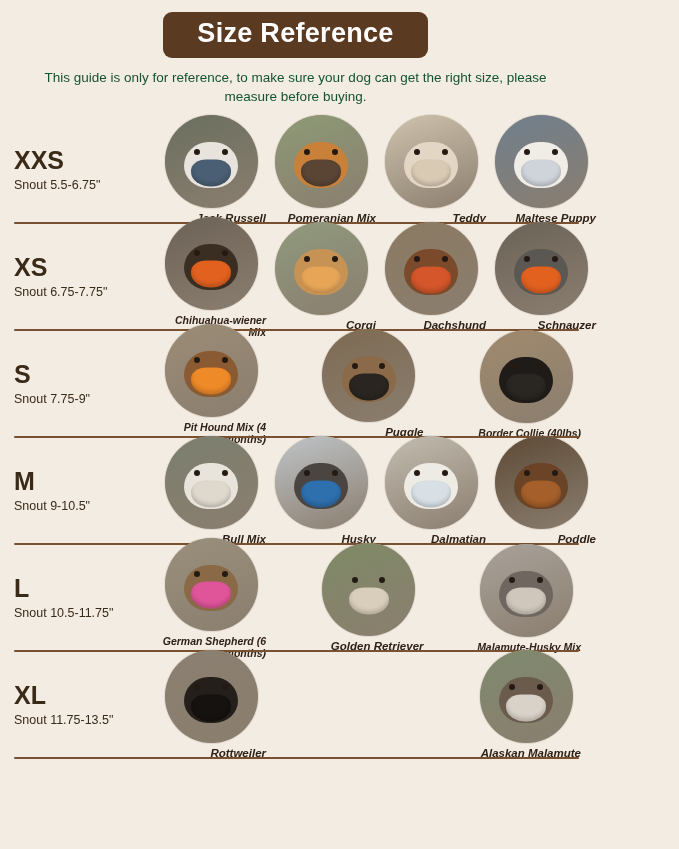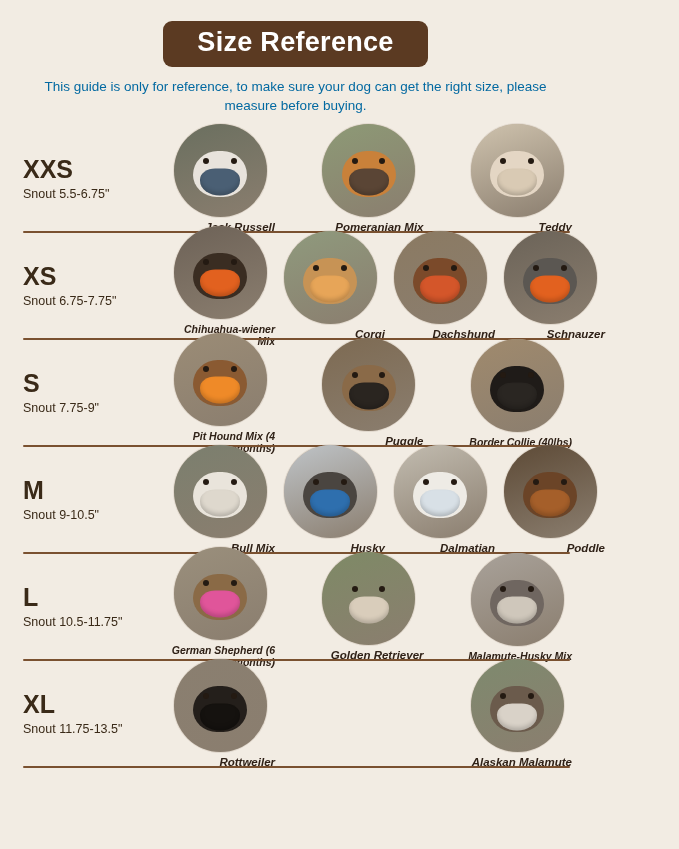--- a/index.html
+++ b/index.html
@@ -13,21 +13,21 @@
     background: #f2ece3;
     font-family: "Liberation Sans", sans-serif;
     color: #3a2a1c;
     overflow: hidden;
   }
   .page {
     position: relative;
     width: 591px;
     height: 849px;
     background: #f2ece3;
-    padding: 9px;
+    padding: 0;
   }
 
   
   .title-wrap {
     display: flex;
     justify-content: center;
     padding-top: 12px;
   }
   .title-badge {
     background: #5b3a22;
@@ -36,21 +36,21 @@
     font-weight: bold;
     letter-spacing: 0.3px;
     padding: 7px 34px 9px 34px;
     border-radius: 9px;
     text-align: center;
     line-height: 1.1;
   }
   .subtitle {
     text-align: center;
     font-size: 13.5px;
-    color: #0369a1;
+    color: #14532d;
     line-height: 1.45;
     margin: 10px 22px 0 22px;
   }
 
   
   .rows {
     margin-top: 10px;
   }
   .row {
     position: relative;
@@ -191,20 +191,30 @@
           <div class="card">
             <div class="thumb">
               <div class="bg" style="background: linear-gradient(160deg, rgb(207, 195, 174) 0%, rgba(0, 0, 0, 0.25) 100%);"></div>
               <div class="dog" style="background: rgb(228, 214, 196);"></div>
               <div class="eye l"></div>
               <div class="eye r"></div>
               <div class="muzzle" style="background: rgb(217, 202, 180);"></div>
             </div>
             <div class="caption">Teddy</div>
           </div>
+          <div class="card">
+            <div class="thumb">
+              <div class="bg" style="background: linear-gradient(160deg, rgb(111, 127, 141) 0%, rgba(0, 0, 0, 0.25) 100%);"></div>
+              <div class="dog" style="background: rgb(240, 236, 230);"></div>
+              <div class="eye l"></div>
+              <div class="eye r"></div>
+              <div class="muzzle" style="background: rgb(207, 212, 218);"></div>
+            </div>
+            <div class="caption">Maltese Puppy</div>
+          </div>
         </div>
         <div class="row-sep"></div>
       </div>
       <div class="row">
         <div class="size-cell">
           <div class="size-label">XS</div>
           <div class="size-range">Snout 6.75-7.75"</div>
         </div>
         <div class="cards">
           <div class="card">

